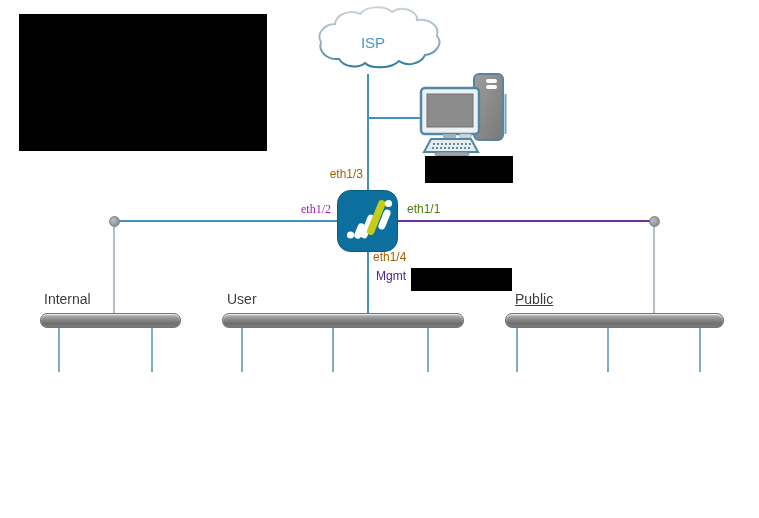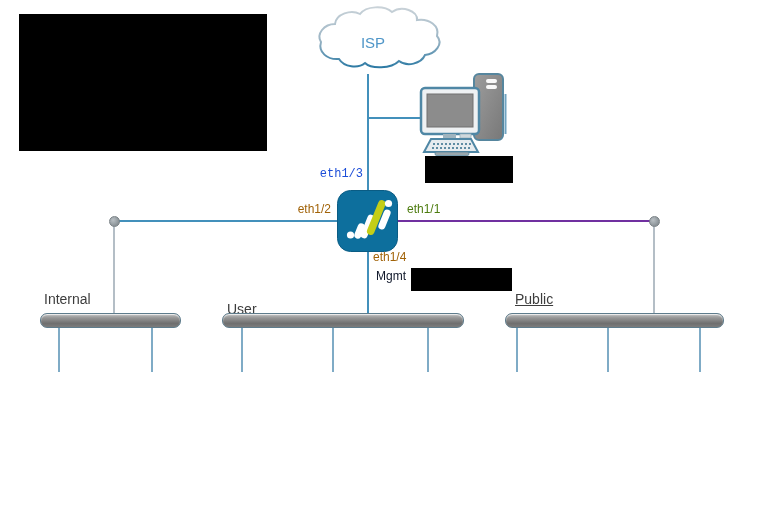--- a/index.html
+++ b/index.html
@@ -14,25 +14,25 @@
   .line.purple{background:#7030a0;}
   .line.gray{background:#b4bec6;}
   .line.drop{background:#7fabc6;width:2px;top:327px;height:50px;}
   .dot{
     position:absolute;width:9px;height:9px;border-radius:50%;
     background:radial-gradient(circle at 35% 35%, #b9c0c4, #8b9398 70%);
     border:1px solid #7a8286;
   }
   .iflabel{position:absolute;font-size:12px;line-height:13px;white-space:nowrap;}
   .iflabel.right{text-align:right;}
-  .eth13{color:#1d4ed8;font-family:Liberation Mono, monospace;}
-  .eth12{color:#a16207;}
+  .eth13{color:#a16207;}
+  .eth12{color:#a21caf;font-family:Liberation Serif, serif;}
   .eth11{color:#4d7c0f;}
   .eth14{color:#a16207;}
-  .mgmt{color:#0f172a;}
+  .mgmt{color:#4c1d95;}
   .seglabel{position:absolute;font-size:14px;color:#3d3d3d;white-space:nowrap;}
   .bar{
     position:absolute;height:13px;border-radius:7px;top:313px;
     background:linear-gradient(180deg,#c2c2c2 0%,#969696 30%,#6f6f6f 72%,#7c7c7c 100%);
     border:1px solid #5e7c8c;
     box-shadow:inset 0 1px 1px rgba(255,255,255,.75);
   }
   svg{display:block;}
   .hidden-defs{position:absolute;width:0;height:0;overflow:hidden;}
 </style>
@@ -124,21 +124,21 @@
     <circle cx="51.5" cy="13.5" r="3.6" fill="#ffffff"></circle>
   </svg>
 
   <div class="iflabel right eth13" style="left:283px;top:168px;width:80px;">eth1/3</div>
   <div class="iflabel right eth12" style="left:251px;top:203px;width:80px;">eth1/2</div>
   <div class="iflabel eth11" style="left:407px;top:203px;">eth1/1</div>
   <div class="iflabel eth14" style="left:373px;top:251px;">eth1/4</div>
   <div class="iflabel mgmt" style="left:376px;top:270px;">Mgmt</div>
 
   <div class="seglabel" style="left:44px;top:291px;">Internal</div>
-  <div class="seglabel" style="left:227px;top:291px;margin-top:10px;">User</div>
+  <div class="seglabel" style="left:227px;top:291px;">User</div>
   <div class="seglabel" style="left:515px;top:291px;text-decoration:underline;">Public</div>
 
   <div class="bar" style="left:40px;width:139px;"></div>
   <div class="bar" style="left:222px;width:240px;"></div>
   <div class="bar" style="left:505px;width:217px;"></div>
 
   <svg class="abs" style="left:33px;top:376px;" width="51" height="81" viewBox="0 0 51 81">
       <use href="#sym-server"></use>
     </svg>
   <svg class="abs" style="left:125px;top:376px;" width="51" height="81" viewBox="0 0 51 81">

